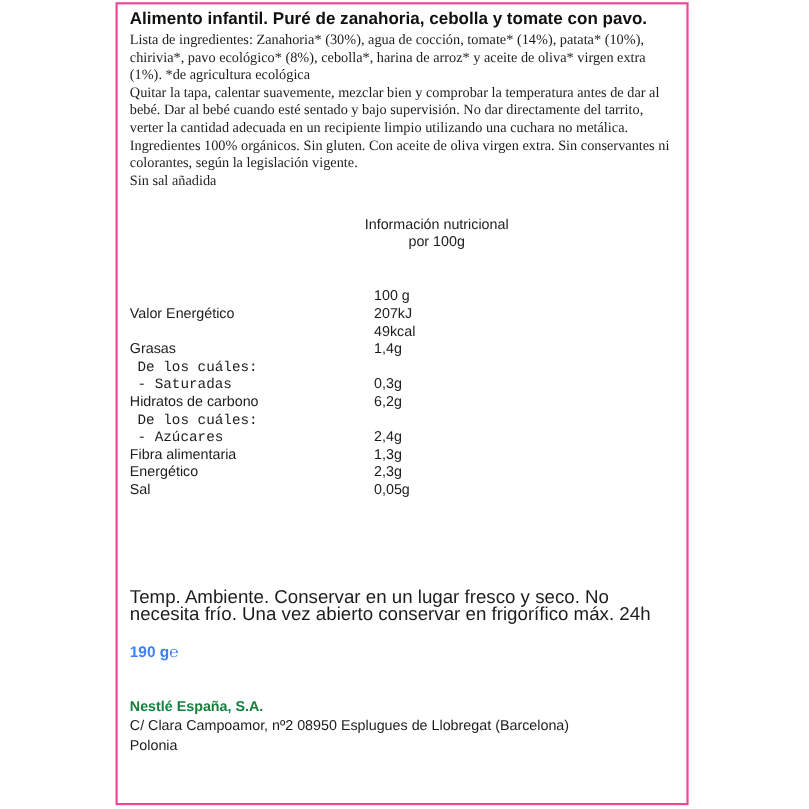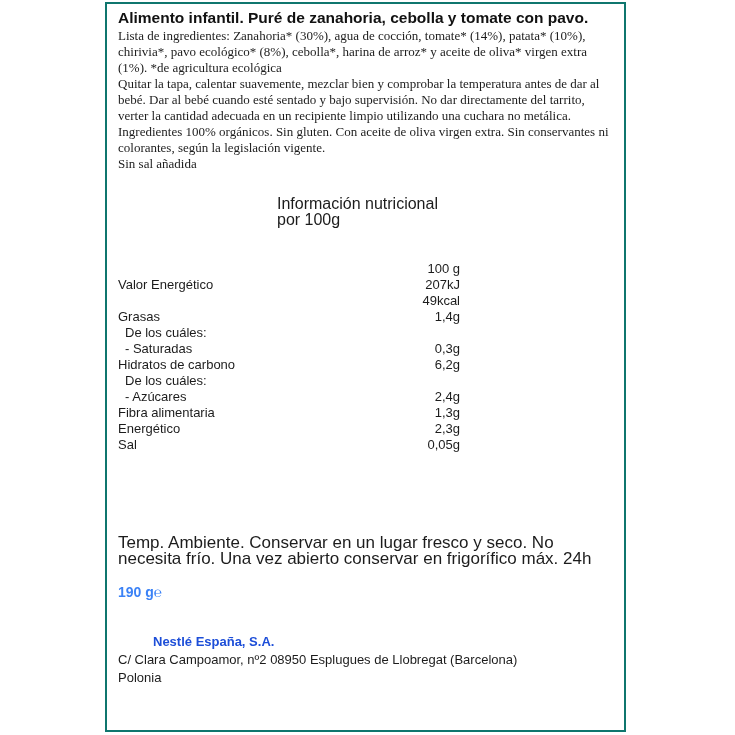--- a/index.html
+++ b/index.html
@@ -13,21 +13,21 @@
     position: relative;
     font-family: "Liberation Sans", sans-serif;
     color: #1c1c1c;
   }
   .label-box {
     position: absolute;
     left: 105px;
     top: 2px;
     width: 521px;
     height: 730px;
-    border: 2px solid #0f766e;
+    border: 2px solid #ec4899;
     box-sizing: border-box;
     padding: 2px 12px 0 11px;
     background: #ffffff;
     font-size: 13px;
     line-height: 16px;
   }
   .product-title {
     margin: 2px 0 0 0;
     font-size: 15.5px;
     line-height: 20px;
@@ -36,47 +36,48 @@
   }
   p.body-text {
     margin: 0;
     font-size: 13px;
     line-height: 16px;
     font-family: Liberation Serif, serif;
   }
   .nutri-heading {
     width: 240px;
     margin: 24px 0 4px 159px;
-    text-align: left;
-    font-size: 16px;
+    text-align: center;
+    font-size: 13px;
     line-height: 16px;
   }
   .nutri-table {
     margin-top: 33px;
   }
   .nutri-row {
     position: relative;
     height: 16px;
     font-size: 13px;
     line-height: 16px;
     white-space: nowrap;
   }
   .nutri-row .cell-label {
     display: inline-block;
     text-align: center;
   }
   .nutri-row.sub .cell-label {
     padding-left: 7px;
+    font-family: Liberation Mono, monospace;
   }
   .nutri-row .cell-value {
     position: absolute;
     left: 222px;
     top: 0;
     width: 120px;
-    text-align: right;
+    text-align: left;
   }
   .storage-text {
     margin: 82px 0 0 0;
     font-size: 17px;
     line-height: 16px;
   }
   .net-weight-line {
     margin: 17px 0 0 0;
     font-size: 14px;
     line-height: 16px;
@@ -87,22 +88,21 @@
     font-weight: bold;
     font-size: 14px;
   }
   .manufacturer-block {
     margin-top: 33px;
     font-size: 13px;
     line-height: 18px;
   }
   .manufacturer-name {
     font-weight: bold;
-    color: #1d4ed8;
-    margin-left: 35px;
+    color: #15803d;
   }
 </style>
 </head>
 <body>
 
 <div class="label-box">
 
   <h1 class="product-title">Alimento infantil. Puré de zanahoria, cebolla y tomate con pavo.</h1>
 
   <p class="body-text">Lista de ingredientes: Zanahoria* (30%), agua de cocción, tomate* (14%), patata* (10%), chirivia*, pavo ecológico* (8%), cebolla*, harina de arroz* y aceite de oliva* virgen extra (1%). *de agricultura ecológica</p>

